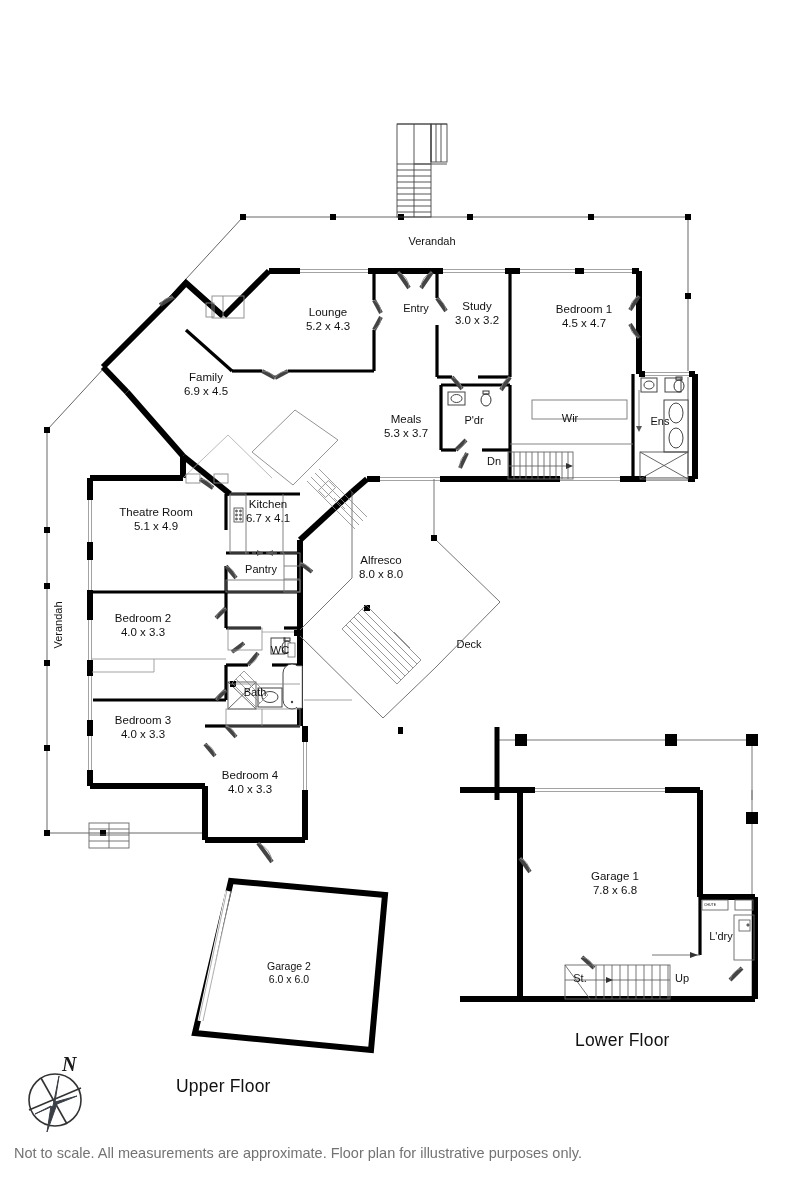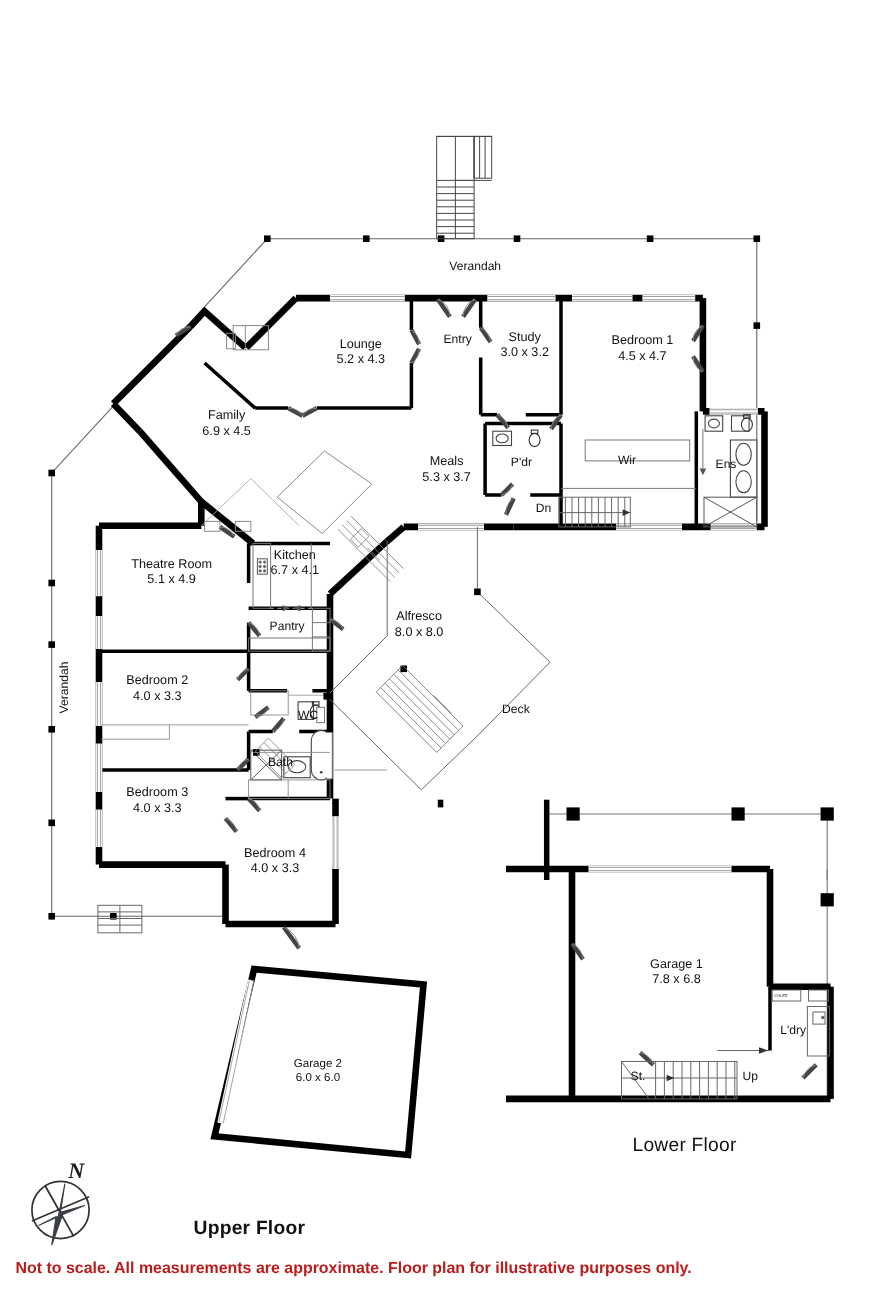--- a/index.html
+++ b/index.html
@@ -1,23 +1,23 @@
 <!DOCTYPE html>
 <html><head>
 <meta charset="utf-8">
 <title>Floor Plan</title>
 <style>
   html,body{margin:0;padding:0;background:#ffffff;}
   body{font-family:"Liberation Sans","DejaVu Sans",sans-serif;color:#111;}
   #page{position:relative;width:800px;height:1187px;background:#fff;overflow:hidden;}
   #plan-svg{position:absolute;left:0;top:0;width:800px;height:1187px;}
-  .footer{position:absolute;left:14px;top:1144px;width:760px;font-size:14.5px;line-height:19px;color:#b91c1c;font-weight:bold;}
+  .footer{position:absolute;left:14px;top:1144px;width:760px;font-size:14.5px;line-height:19px;color:#737373;}
   .footer div{white-space:nowrap;}
   .floor-label{position:absolute;font-size:17.5px;color:#111;letter-spacing:.2px;}
-  #upper-floor-label{left:176px;top:1106px;font-weight:bold;}
+  #upper-floor-label{left:176px;top:1076px;}
   #lower-floor-label{left:575px;top:1030px;text-align:center;}
 </style>
 </head>
 <body>
 
 <div id="page">
 
   <svg id="plan-svg" viewBox="0 0 800 1187">
     <defs>
       <g id="toilet-glyph">

